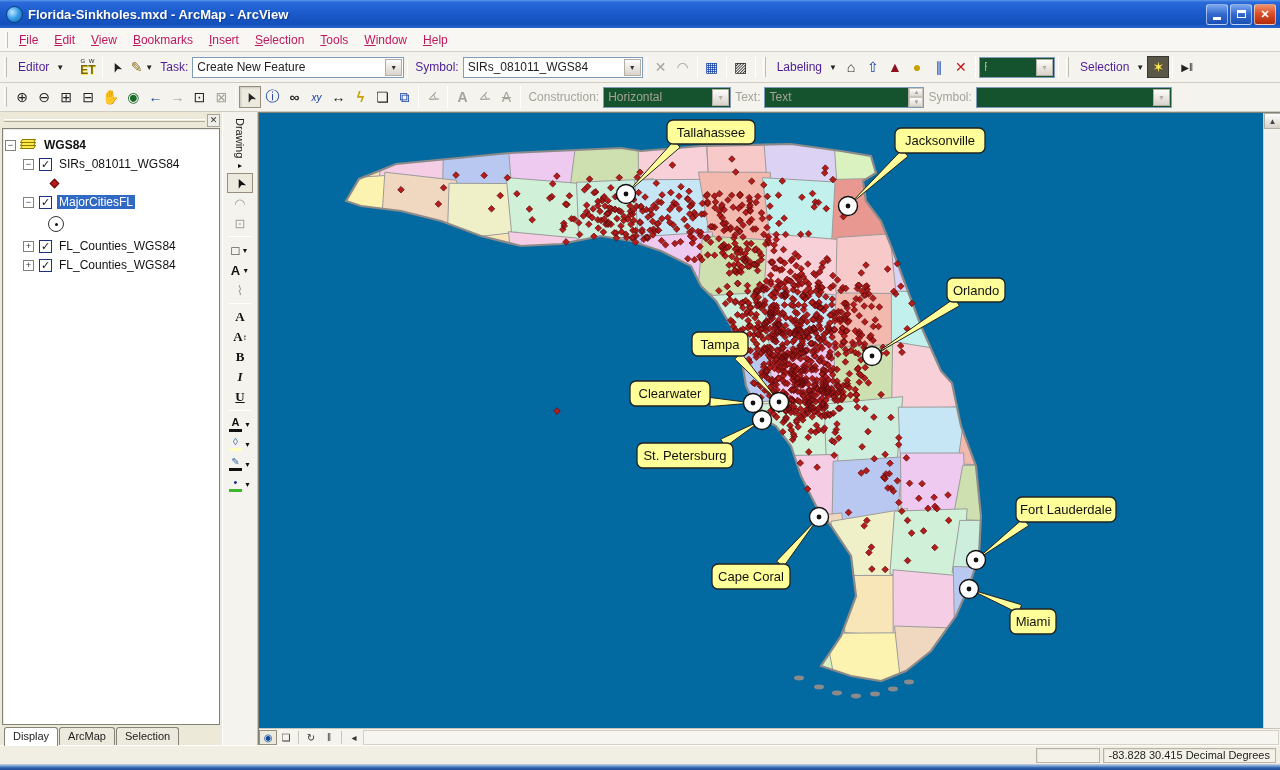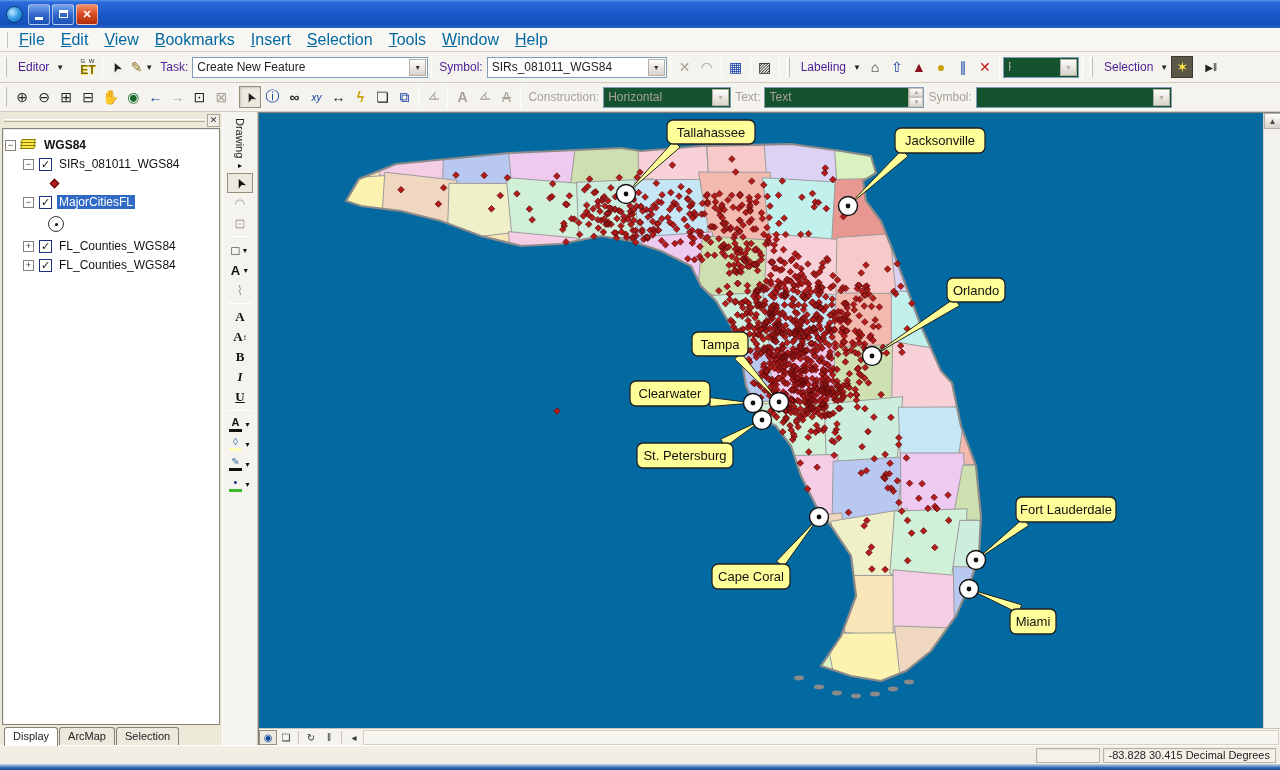--- a/index.html
+++ b/index.html
@@ -18,21 +18,21 @@
   .winbtn { width:22px; height:21px; border-radius:3px; border:1px solid #ffffff88;
     display:flex; align-items:center; justify-content:center; color:#fff; font-size:11px; font-weight:bold;
     background:linear-gradient(180deg,#78a8ee 0%,#3268cc 50%,#1c50b4 100%); }
   .winbtn.close { background:linear-gradient(180deg,#f0926a 0%,#dd4e26 45%,#b02c0c 100%); }
   .glyph-min { width:8px; height:3px; background:#fff; margin-top:9px; }
   .glyph-restore { width:9px; height:8px; border:1px solid #fff; border-top:3px solid #fff; }
 
   
   .menubar { height:24px; background:#f8f7f3; border-bottom:1px solid #d6d2c8;
     display:flex; align-items:center; padding-left:2px; }
-  .menu-item { padding:3px 8px; font-size:16px; color:#0369a1; }
+  .menu-item { padding:3px 8px; font-size:12px; color:#be185d; }
   .menugrip { width:3px; height:16px; margin:0 3px; border-left:1px solid #fff; border-right:1px solid #c4c0b6; }
 
   
   .tbrow { display:flex; align-items:center; background:#f4f3ee; border-bottom:1px solid #d0ccc2; }
   .tbrow1 { height:31px; } .tbrow2 { height:29px; }
   .grip { width:3px; height:20px; margin:0 4px; border-left:1px solid #fff; border-right:1px solid #c0bcb2; flex:none;}
   .tsep { width:1px; height:22px; background:#c8c4ba; border-right:1px solid #fff; margin:0 3px; flex:none;}
   .tbtn { min-width:22px; height:22px; padding:0 2px; display:flex; align-items:center; justify-content:center;
     font-size:14px; color:#222; border:1px solid transparent; flex:none; }
   .tbtn.pressed { border:1px solid #978f7c; background:#eceadf; box-shadow:inset 1px 1px 2px #00000026; }
@@ -120,20 +120,21 @@
   .sb-box { height:15px; border:1px solid #b8b4aa; box-shadow:inset 1px 1px 1px #00000012; background:#f4f2e8;
     display:flex; align-items:center; padding:0 5px; margin-left:3px; white-space:nowrap; }
   .sb-box.empty { width:64px; }
   .bottomframe { height:7px; background:linear-gradient(180deg,#c9d6e8 0%,#6f9ad0 30%,#2d62b0 55%,#16418c 100%); }
 </style>
 </head>
 <body>
 
 <div class="titlebar">
   <span class="title-icon"></span>
+  <span class="title-text">Florida-Sinkholes.mxd - ArcMap - ArcView</span>
   <span class="winbtns">
     <span class="winbtn">
         <span class="glyph-min"></span>
       </span>
     <span class="winbtn">
         <span class="glyph-restore"></span>
       </span>
     <span class="winbtn close">
         <span>✕</span>
       </span>
@@ -167,21 +168,21 @@
   </span>
   <span class="tsep"></span>
   <span class="tbtn">
       <span class="cursor-glyph">➤</span>
     </span>
   <span class="tbtn">
       <span class="pencil">✎</span>
       <span class="ddcaret">▼</span>
     </span>
   <span class="tlabel">Task:</span>
-  <span class="xpcombo" style="width:236px">
+  <span class="xpcombo" style="width:212px">
     <span class="val">Create New Feature</span>
       <span class="dbtn">▼</span>
   </span>
   <span class="tsep"></span>
   <span class="tlabel">Symbol:</span>
   <span class="xpcombo" style="width:180px">
     <span class="val">SIRs_081011_WGS84</span>
       <span class="dbtn">▼</span>
   </span>
   <span class="tsep"></span>

